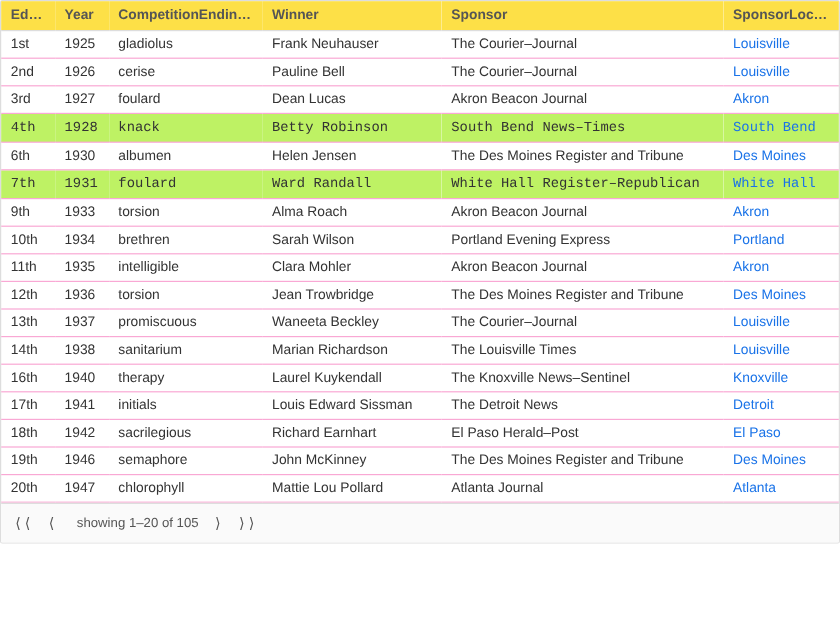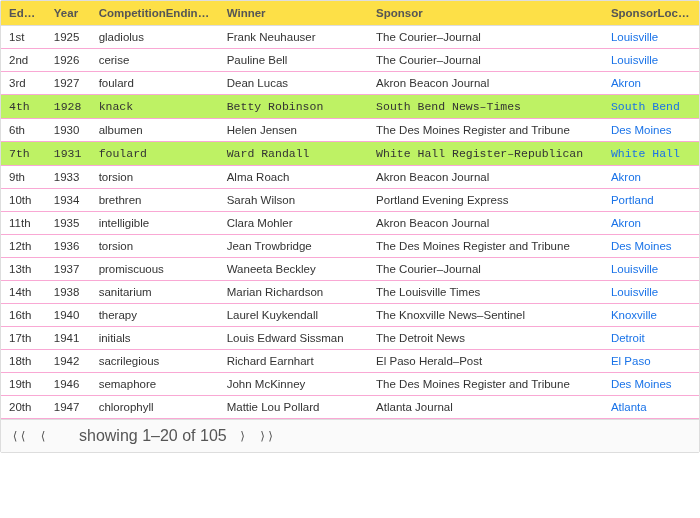--- a/index.html
+++ b/index.html
@@ -72,23 +72,23 @@
       display: flex;
       align-items: center;
       justify-content: center;
       cursor: pointer;
       color: #555;
       font-size: 12px;
       border: none;
       background: none;
     }
     .footer-info {
-      font-size: 16px;
+      font-size: 11px;
       color: #555;
-      margin-left: 20px;
+      margin-left: 5px;
     }
     .outer {
       position: relative;
       border: 1px solid #ddd;
       border-radius: 2px;
     }
   </style>
 </head>
 <body>
 

